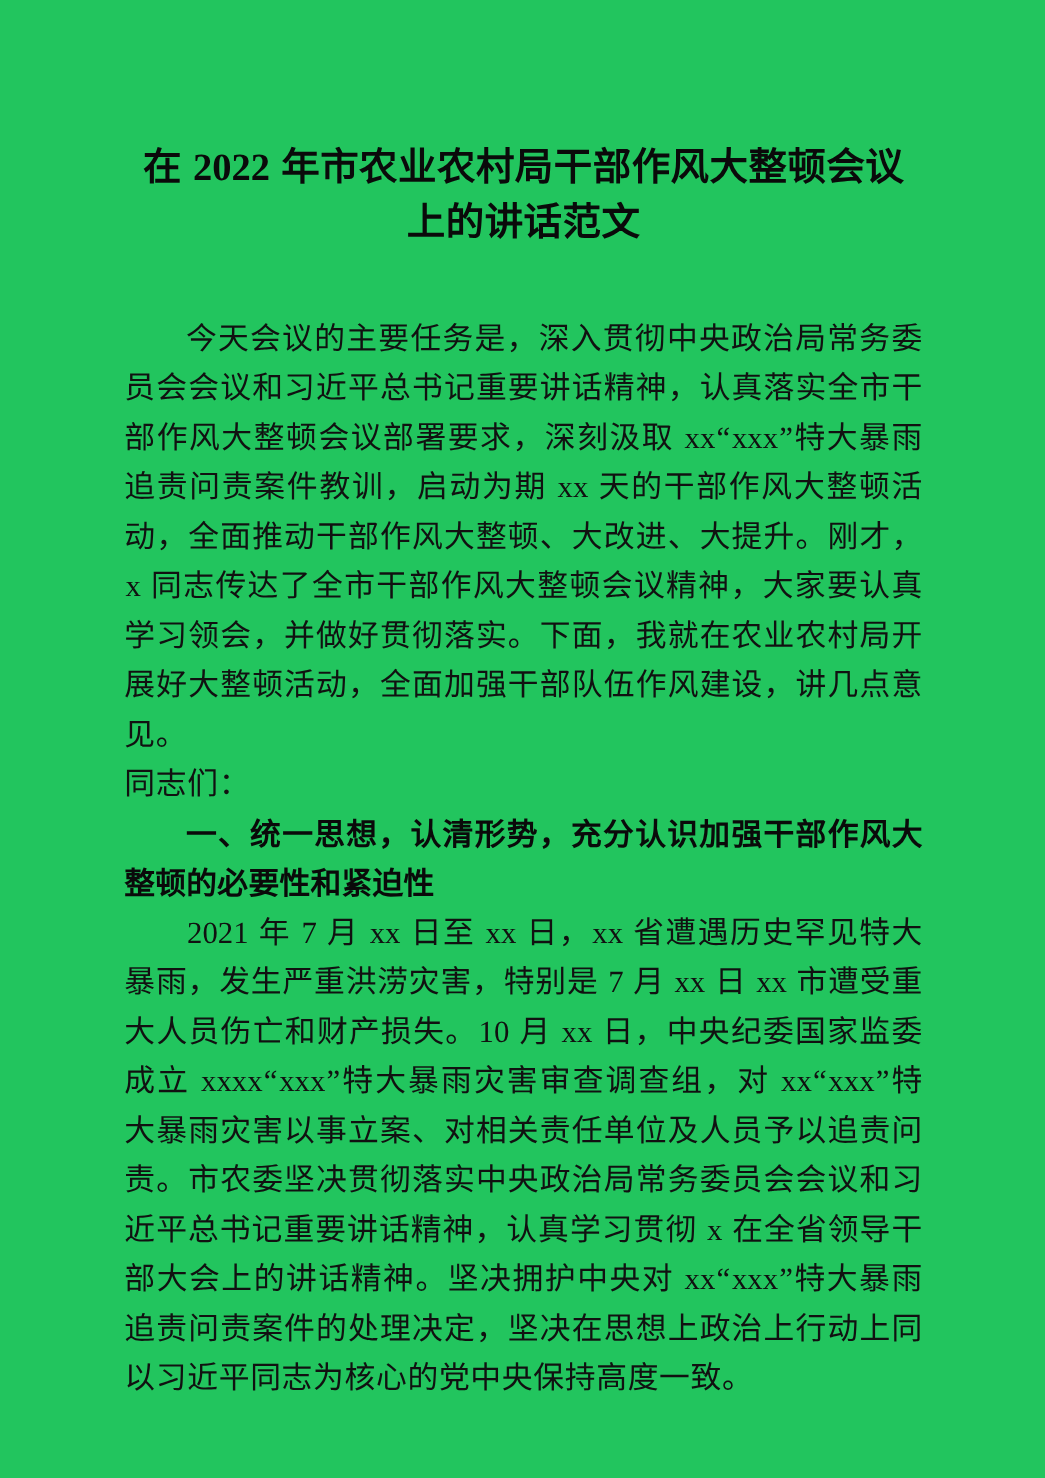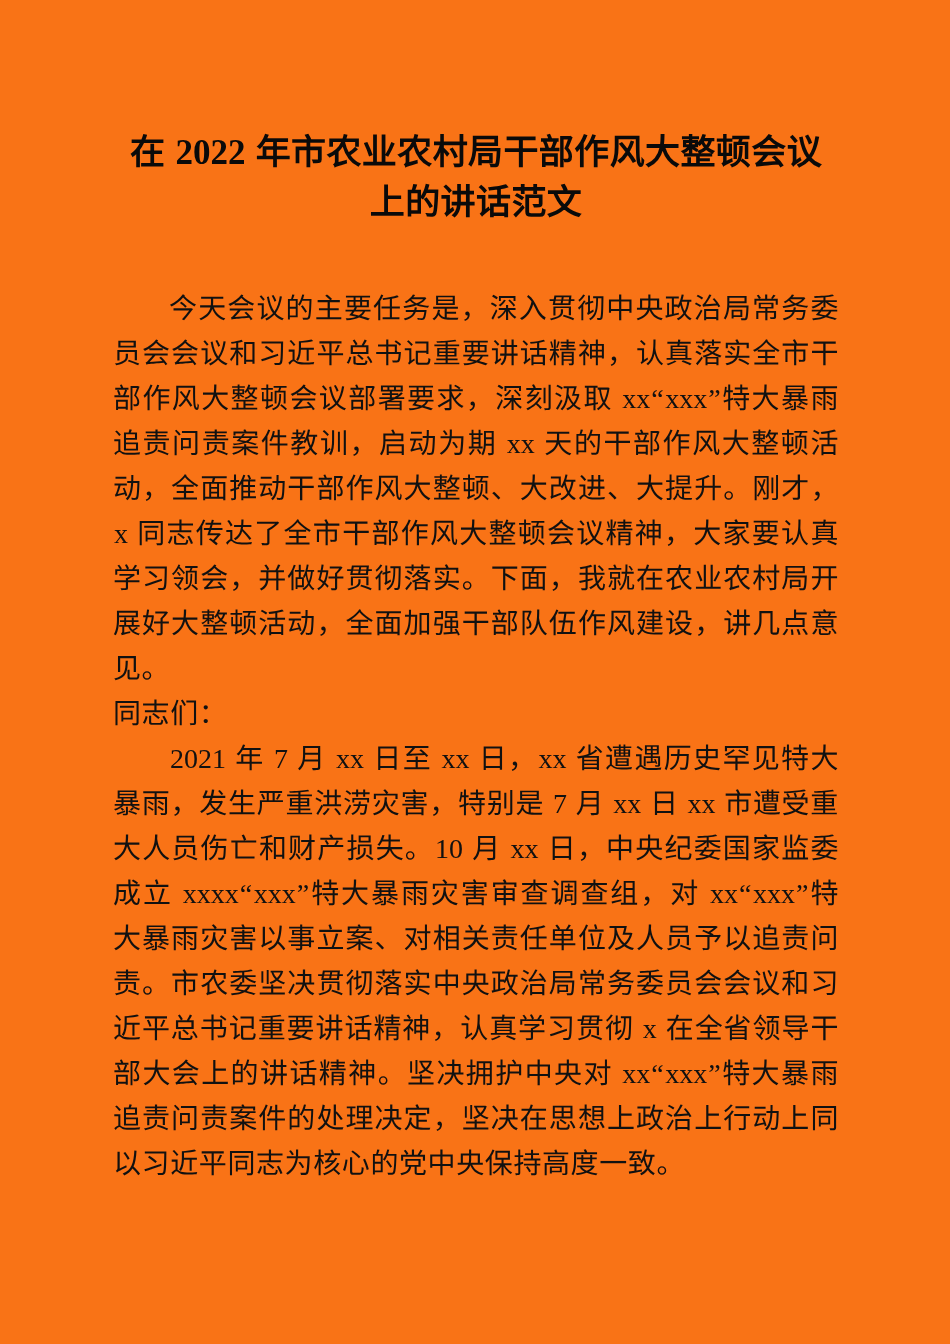--- a/index.html
+++ b/index.html
@@ -85,28 +85,29 @@
   
   .lat {
     font-family: "Liberation Serif", "DejaVu Serif", serif;
     letter-spacing: 0;
     padding: 0 1px;
   }
 </style>
 </head>
 <body style="background: rgb(255, 255, 255);">
 
-<div class="page" style="background: #f97316;">
+<div class="page" style="background: #22c55e;">
   <div class="page-body">
 
     <h1 class="doc-title" style="color: rgb(10, 10, 10);"><span>在 <span class="lat">2022</span> 年市农业农村局干部作风大整顿会议</span><br><span>上的讲话范文</span></h1>
 
     <div class="title-gap"></div>
 
     <p class="para indent" style="color: rgb(17, 17, 17);">今天会议的主要任务是，深入贯彻中央政治局常务委员会会议和习近平总书记重要讲话精神，认真落实全市干部作风大整顿会议部署要求，深刻汲取 <span class="lat">xx</span>“<span class="lat">xxx</span>”特大暴雨追责问责案件教训，启动为期 <span class="lat">xx</span> 天的干部作风大整顿活动，全面推动干部作风大整顿、大改进、大提升。刚才，<span class="lat">x</span> 同志传达了全市干部作风大整顿会议精神，大家要认真学习领会，并做好贯彻落实。下面，我就在农业农村局开展好大整顿活动，全面加强干部队伍作风建设，讲几点意见。</p>
 
     <p class="para salutation" style="color: rgb(17, 17, 17);">同志们：</p>
 
+    <h2 class="section-heading" style="color: rgb(10, 10, 10);">一、统一思想，认清形势，充分认识加强干部作风大整顿的必要性和紧迫性</h2>
 
     <p class="para indent" style="color: rgb(17, 17, 17);"><span class="lat">2021</span> 年 <span class="lat">7</span> 月 <span class="lat">xx</span> 日至 <span class="lat">xx</span> 日，<span class="lat">xx</span> 省遭遇历史罕见特大暴雨，发生严重洪涝灾害，特别是 <span class="lat">7</span> 月 <span class="lat">xx</span> 日 <span class="lat">xx</span> 市遭受重大人员伤亡和财产损失。<span class="lat">10</span> 月 <span class="lat">xx</span> 日，中央纪委国家监委成立 <span class="lat">xxxx</span>“<span class="lat">xxx</span>”特大暴雨灾害审查调查组，对 <span class="lat">xx</span>“<span class="lat">xxx</span>”特大暴雨灾害以事立案、对相关责任单位及人员予以追责问责。市农委坚决贯彻落实中央政治局常务委员会会议和习近平总书记重要讲话精神，认真学习贯彻 <span class="lat">x</span> 在全省领导干部大会上的讲话精神。坚决拥护中央对 <span class="lat">xx</span>“<span class="lat">xxx</span>”特大暴雨追责问责案件的处理决定，坚决在思想上政治上行动上同以习近平同志为核心的党中央保持高度一致。</p>
 
   </div>
 </div>
 
 </body></html>

